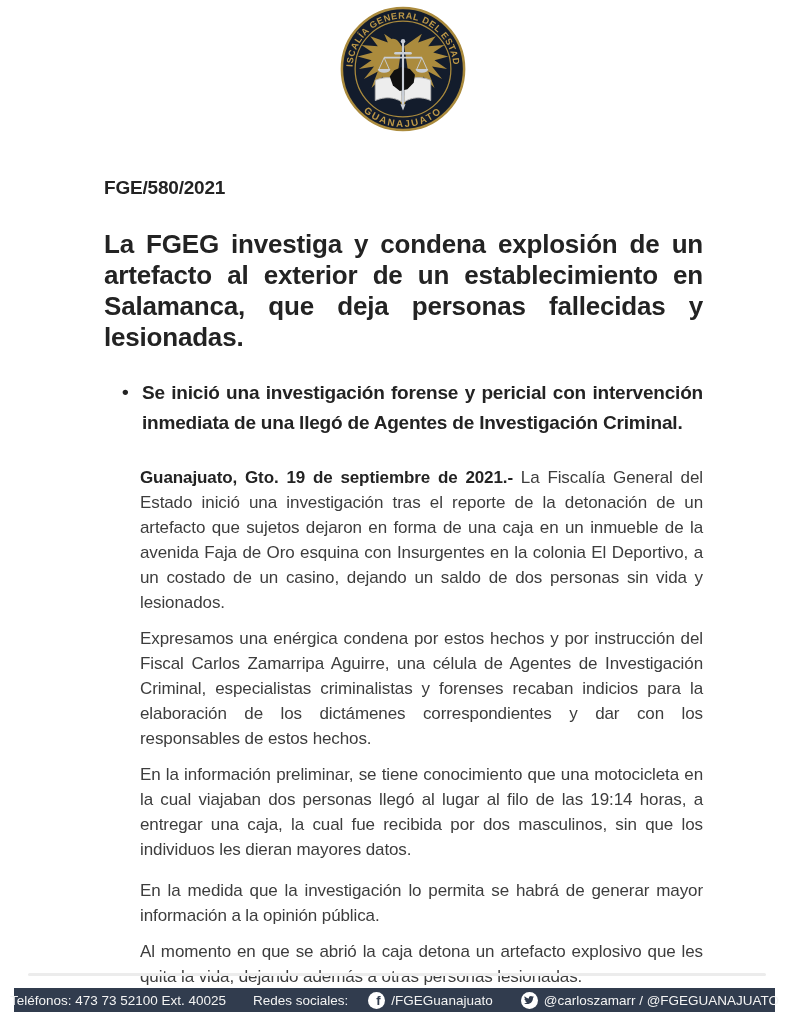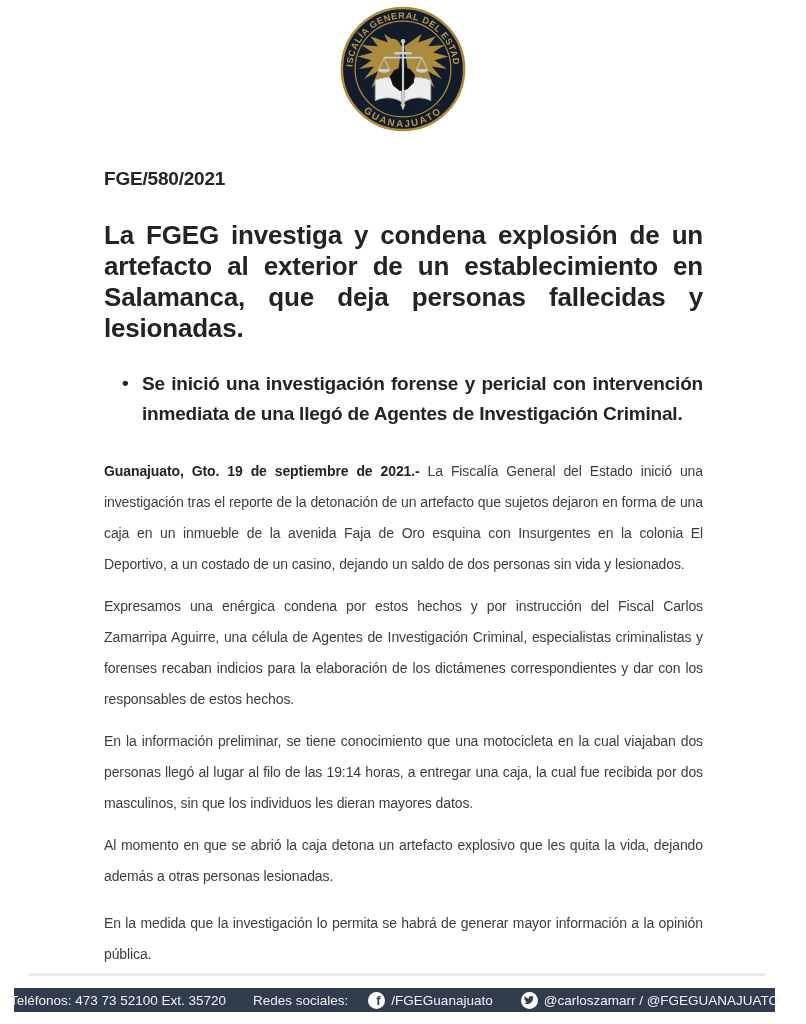--- a/index.html
+++ b/index.html
@@ -22,21 +22,21 @@
     transform: translateX(-50%);
     width: 126px;
     height: 126px;
   }
   .seal svg { width: 100%; height: 100%; display: block; }
 
   
   .content {
     position: absolute;
     left: 104px;
-    top: 1px;
+    top: 10px;
     width: 599px;
     color: #3d3d3d;
   }
   .ref {
     margin-top: 166px;
     font-size: 19px;
     line-height: 24px;
     font-weight: 700;
     color: #232323;
     letter-spacing: -0.2px;
@@ -65,25 +65,26 @@
     letter-spacing: -0.2px;
   }
   .bullet-marker {
     position: absolute;
     left: 18px;
     top: -1px;
     font-weight: 700;
   }
   .para {
     margin-top: 11px;
-    font-size: 14px;
-    line-height: 31px;
+    font-size: 17px;
+    line-height: 25px;
     text-align: justify;
     color: #3d3d3d;
     letter-spacing: -0.1px;
+    margin-left: 36px;
   }
   .para.first { margin-top: 27px; }
   .para.last  { margin-top: 16px; }
   .para strong { color: #232323; font-weight: 700; }
 
   
   .scan-line {
     position: absolute;
     left: 28px;
     right: 40px;
@@ -190,29 +191,29 @@
 
     <p class="para first">
       <strong>Guanajuato, Gto. 19 de septiembre de 2021.-</strong>
       <span>La Fiscalía General del Estado inició una investigación tras el reporte de la detonación de un artefacto que sujetos dejaron en forma de una caja en un inmueble de la avenida Faja de Oro esquina con Insurgentes en la colonia El Deportivo, a un costado de un casino, dejando un saldo de dos personas sin vida y lesionados.</span>
     </p>
 
     <p class="para">Expresamos una enérgica condena por estos hechos y por instrucción del Fiscal Carlos Zamarripa Aguirre, una célula de Agentes de Investigación Criminal, especialistas criminalistas y forenses recaban indicios para la elaboración de los dictámenes correspondientes y dar con los responsables de estos hechos.</p>
 
     <p class="para">En la información preliminar, se tiene conocimiento que una motocicleta en la cual viajaban dos personas llegó al lugar al filo de las 19:14 horas, a entregar una caja, la cual fue recibida por dos masculinos, sin que los individuos les dieran mayores datos.</p>
 
+    <p class="para last">En la medida que la investigación lo permita se habrá de generar mayor información a la opinión pública.</p>
+
     <p class="para">Al momento en que se abrió la caja detona un artefacto explosivo que les quita la vida, dejando además a otras personas lesionadas.</p>
-
-    <p class="para last">En la medida que la investigación lo permita se habrá de generar mayor información a la opinión pública.</p>
   </div>
 
   <div class="scan-line"></div>
 
   <div class="footer-bar">
-    <span class="footer-phones">Teléfonos: 473 73 52100 Ext. 35720</span>
+    <span class="footer-phones">Teléfonos: 473 73 52100 Ext. 40025</span>
     <span class="group">
       <span class="footer-social-label">Redes sociales:</span>
       <span class="social-icon fb">
         <span>f</span>
       </span>
       <span class="footer-fb-handle">/FGEGuanajuato</span>
       <span class="social-icon tw">
         <svg viewBox="0 0 24 24" fill="#313c4e">
           <path d="M23.954 4.569c-.885.389-1.83.654-2.825.775 1.014-.611 1.794-1.574 2.163-2.723-.951.555-2.005.959-3.127 1.184-.896-.959-2.173-1.559-3.591-1.559-2.717 0-4.92 2.203-4.92 4.917 0 .39.045.765.127 1.124C7.691 8.094 4.066 6.13 1.64 3.161c-.427.722-.666 1.561-.666 2.475 0 1.71.87 3.213 2.188 4.096-.807-.026-1.566-.248-2.228-.616v.061c0 2.385 1.693 4.374 3.946 4.827-.413.111-.849.171-1.296.171-.314 0-.615-.03-.916-.086.631 1.953 2.445 3.377 4.604 3.417-1.68 1.319-3.809 2.105-6.102 2.105-.39 0-.779-.023-1.17-.067 2.189 1.394 4.768 2.209 7.557 2.209 9.054 0 13.999-7.496 13.999-13.986 0-.209 0-.42-.015-.63.961-.689 1.8-1.56 2.46-2.548z"></path>
         </svg>

